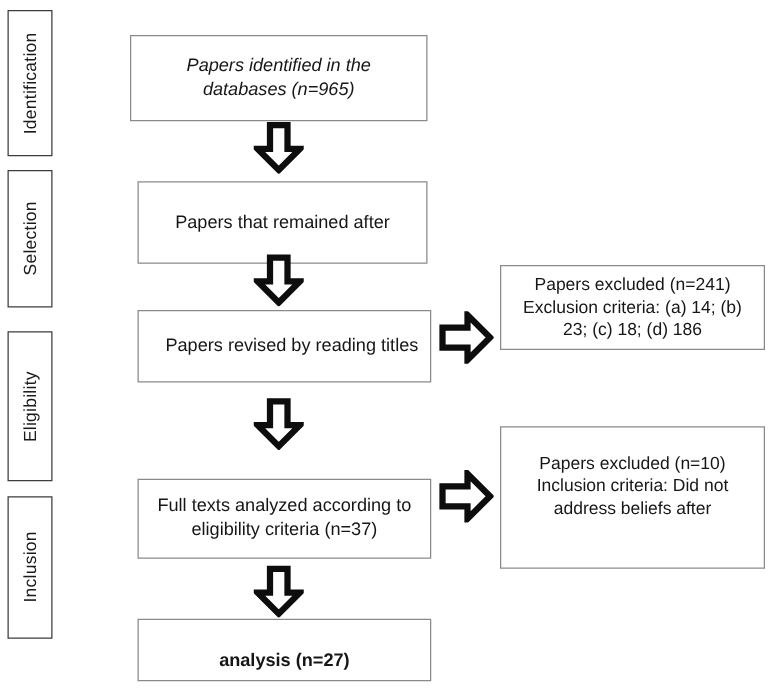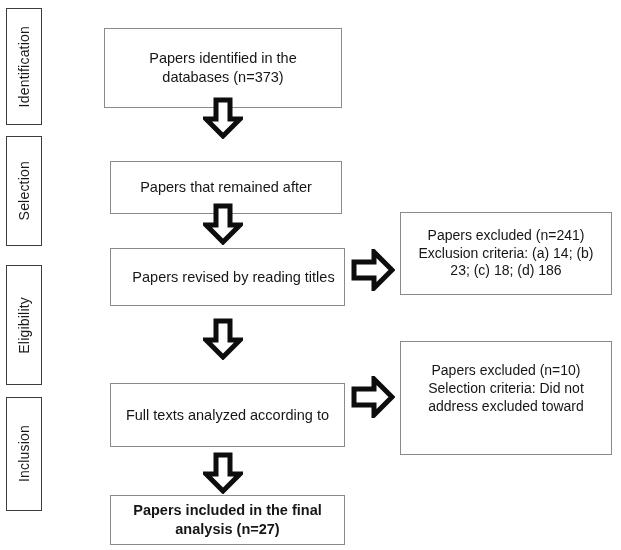--- a/index.html
+++ b/index.html
@@ -93,34 +93,34 @@
   </div>
 
   <div class="stage-box" style="left:6px; top:265px; width:36px; height:120px;">
     <span class="stage-label">Eligibility</span>
   </div>
 
   <div class="stage-box" style="left:6px; top:397px; width:36px; height:114px;">
     <span class="stage-label">Inclusion</span>
   </div>
 
-  <div class="flow-box" style="left:104px; top:28px; width:238px; height:80px;">
+  <div class="flow-box" style="left:104px; top:28px; width:238px; height:69px;font-style:italic;">
     <div class="flow-text">
       <span>Papers identified in the</span><br>
-      <span>databases (n=373)</span>
+      <span>databases (n=965)</span>
     </div>
   </div>
 
   <div class="arrow" style="left:203px; top:97px; width:40px; height:42px;">
     <svg width="40" height="42" viewBox="0 0 40 42">
       <polygon class="arrow-shape" points="13,3 27,3 27,22 37,22 20,39 3,22 13,22"></polygon>
     </svg>
   </div>
 
-  <div class="flow-box" style="left:110px; top:145px; width:232px; height:53px;margin-top:16px;">
+  <div class="flow-box" style="left:110px; top:145px; width:232px; height:66px;">
     <div class="flow-text">
       <span>Papers that remained after</span><br>
     </div>
   </div>
 
   <div class="arrow" style="left:203px; top:203px; width:40px; height:42px;">
     <svg width="40" height="42" viewBox="0 0 40 42">
       <polygon class="arrow-shape" points="13,3 27,3 27,22 37,22 20,39 3,22 13,22"></polygon>
     </svg>
   </div>
@@ -130,61 +130,62 @@
       <span>Papers revised by reading titles</span><br>
     </div>
   </div>
 
   <div class="arrow" style="left:351px; top:249px; width:44px; height:42px;">
     <svg width="44" height="42" viewBox="0 0 44 42">
       <polygon class="arrow-shape" points="3,13 23,13 23,3 41,21 23,39 23,29 3,29"></polygon>
     </svg>
   </div>
 
-  <div class="flow-box" style="left:400px; top:212px; width:212px; height:83px;">
+  <div class="flow-box" style="left:400px; top:212px; width:212px; height:68px;">
     <div class="excl-text">
       <span>Papers excluded (n=241)</span><br>
       <span>Exclusion criteria: (a) 14; (b)</span><br>
       <span>23; (c) 18; (d) 186</span>
     </div>
   </div>
 
   <div class="arrow" style="left:203px; top:318px; width:40px; height:42px;">
     <svg width="40" height="42" viewBox="0 0 40 42">
       <polygon class="arrow-shape" points="13,3 27,3 27,22 37,22 20,39 3,22 13,22"></polygon>
     </svg>
   </div>
 
   <div class="flow-box" style="left:110px; top:383px; width:235px; height:64px;">
     <div class="flow-text">
       <span>Full texts analyzed according to</span><br>
+      <span>eligibility criteria (n=37)</span>
     </div>
   </div>
 
   <div class="arrow" style="left:351px; top:376px; width:44px; height:42px;">
     <svg width="44" height="42" viewBox="0 0 44 42">
       <polygon class="arrow-shape" points="3,13 23,13 23,3 41,21 23,39 23,29 3,29"></polygon>
     </svg>
   </div>
 
   <div class="flow-box" style="left:400px; top:341px; width:212px; height:114px;align-items:center;">
     <div class="excl-text">
       <span>Papers excluded (n=10)</span><br>
-      <span>Selection criteria: Did not</span><br>
-      <span>address excluded toward</span><br>
+      <span>Inclusion criteria: Did not</span><br>
+      <span>address beliefs after</span><br>
       <br>
     </div>
   </div>
 
   <div class="arrow" style="left:203px; top:452px; width:40px; height:42px;">
     <svg width="40" height="42" viewBox="0 0 40 42">
       <polygon class="arrow-shape" points="13,3 27,3 27,22 37,22 20,39 3,22 13,22"></polygon>
     </svg>
   </div>
 
   <div class="flow-box final" style="left:110px; top:495px; width:235px; height:50px;">
     <div class="flow-text">
-      <span>Papers included in the final</span><br>
+      <br>
       <span>analysis (n=27)</span>
     </div>
   </div>
 
 </div>
 
 </body></html>

